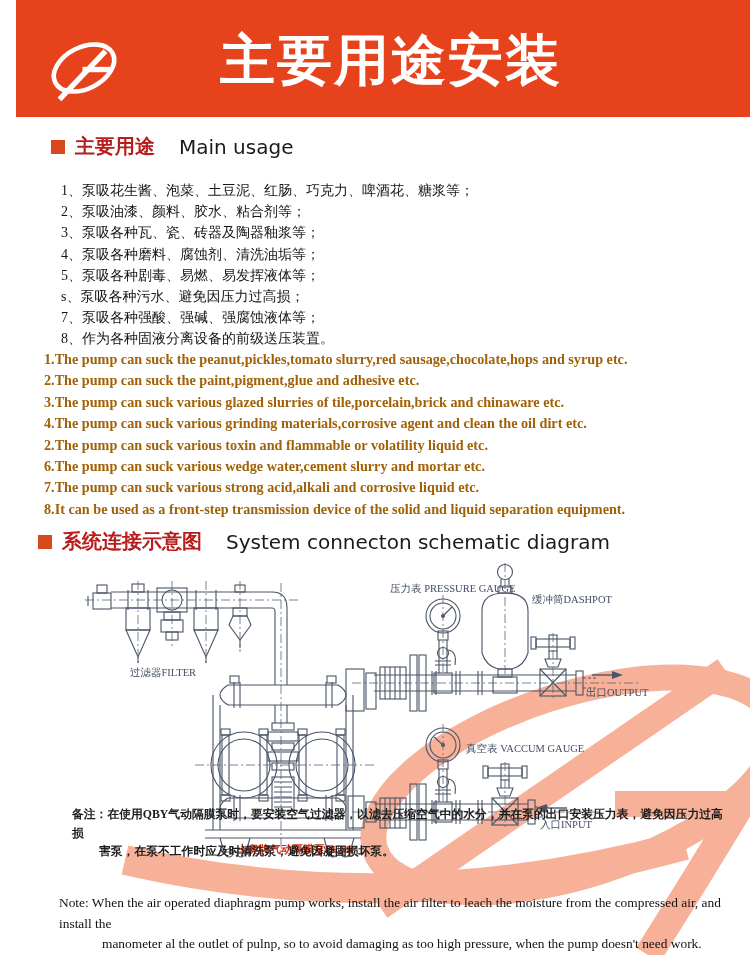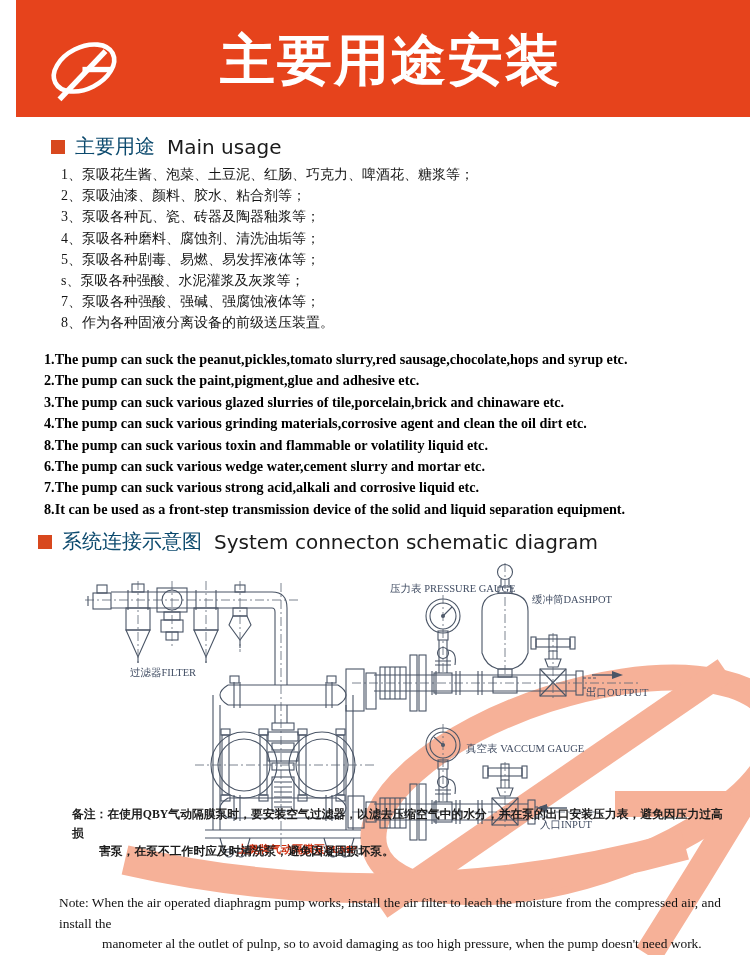--- a/index.html
+++ b/index.html
@@ -6,29 +6,29 @@
   body{width:750px;height:955px;position:relative;background:#fff;overflow:hidden;
        font-family:"Liberation Serif","DejaVu Serif",serif;color:#161616}
   .abs{position:absolute}
   
   .banner{left:16px;top:0;width:750px;height:117px;background:#e6431c}
   .banner-title{left:0;right:0;top:24px;text-align:center;color:#fff;
        font-family:"DejaVu Sans","Liberation Sans",sans-serif;font-weight:900;
        font-size:55px;letter-spacing:2px}
   
   .sq{width:14px;height:14px;background:#d8481e}
-  .sec-zh{font-family:"DejaVu Sans","Liberation Sans",sans-serif;font-weight:normal;
-       font-size:20px;color:#0c4a6e}
+  .sec-zh{font-family:"DejaVu Sans","Liberation Sans",sans-serif;font-weight:bold;
+       font-size:20px;color:#b91c1c}
   .sec-en{font-family:"DejaVu Sans","Liberation Sans",sans-serif;font-weight:500;
-       font-size:20px;color:#1a1a1a;margin-left:2px}
+       font-size:20px;color:#1a1a1a;margin-left:14px}
   .sec-row{display:flex;align-items:center;gap:10px}
   
-  .zh-list{left:61px;top:164px;width:640px;font-size:14px;line-height:21.2px;color:#151515}
+  .zh-list{left:61px;top:180px;width:640px;font-size:14px;line-height:21.2px;color:#151515}
   .en-list{left:44px;top:349px;width:680px;font-size:14.2px;line-height:21.4px;
-       font-weight:bold;color:#000000}
+       font-weight:bold;color:#a16207}
   
   .notes{left:0;top:0;width:750px;z-index:3}
   .note-zh{position:absolute;left:72px;top:805px;width:660px;font-size:11.8px;
        line-height:18.5px;color:#1c1c1c;font-weight:bold}
   .note-zh .cont{padding-left:27px}
   .note-en{position:absolute;left:59px;top:893px;width:672px;font-size:13.4px;
        line-height:20.5px;color:#111}
   .note-en .cont{padding-left:43px}
   svg{display:block}
   .k{fill:none;stroke:#4a5566;stroke-width:1.1}
@@ -56,31 +56,31 @@
   <span class="sec-zh">主要用途</span>
   <span class="sec-en">Main usage</span>
 </div>
 
 <div class="abs zh-list">
   <div>1、泵吸花生酱、泡菜、土豆泥、红肠、巧克力、啤酒花、糖浆等；</div>
   <div>2、泵吸油漆、颜料、胶水、粘合剂等；</div>
   <div>3、泵吸各种瓦、瓷、砖器及陶器釉浆等；</div>
   <div>4、泵吸各种磨料、腐蚀剂、清洗油垢等；</div>
   <div>5、泵吸各种剧毒、易燃、易发挥液体等；</div>
-  <div>s、泵吸各种强酸、水泥灌浆及灰浆等；</div>
+  <div>s、泵吸各种污水、避免因压力过高损；</div>
   <div>7、泵吸各种强酸、强碱、强腐蚀液体等；</div>
   <div>8、作为各种固液分离设备的前级送压装置。</div>
 </div>
 
 <div class="abs en-list">
   <div>1.The pump can suck the peanut,pickles,tomato slurry,red sausage,chocolate,hops and syrup etc.</div>
   <div>2.The pump can suck the paint,pigment,glue and adhesive etc.</div>
   <div>3.The pump can suck various glazed slurries of tile,porcelain,brick and chinaware etc.</div>
   <div>4.The pump can suck various grinding materials,corrosive agent and clean the oil dirt etc.</div>
-  <div>8.The pump can suck various toxin and flammable or volatility liquid etc.</div>
+  <div>2.The pump can suck various toxin and flammable or volatility liquid etc.</div>
   <div>6.The pump can suck various wedge water,cement slurry and mortar etc.</div>
   <div>7.The pump can suck various strong acid,alkali and corrosive liquid etc.</div>
   <div>8.It can be used as a front-step transmission device of the solid and liquid separation equipment.</div>
 </div>
 
 <div class="abs sec-row" style="left:38px;top:528px">
   <span class="sq"></span>
   <span class="sec-zh">系统连接示意图</span>
   <span class="sec-en">System connecton schematic diagram</span>
 </div>

